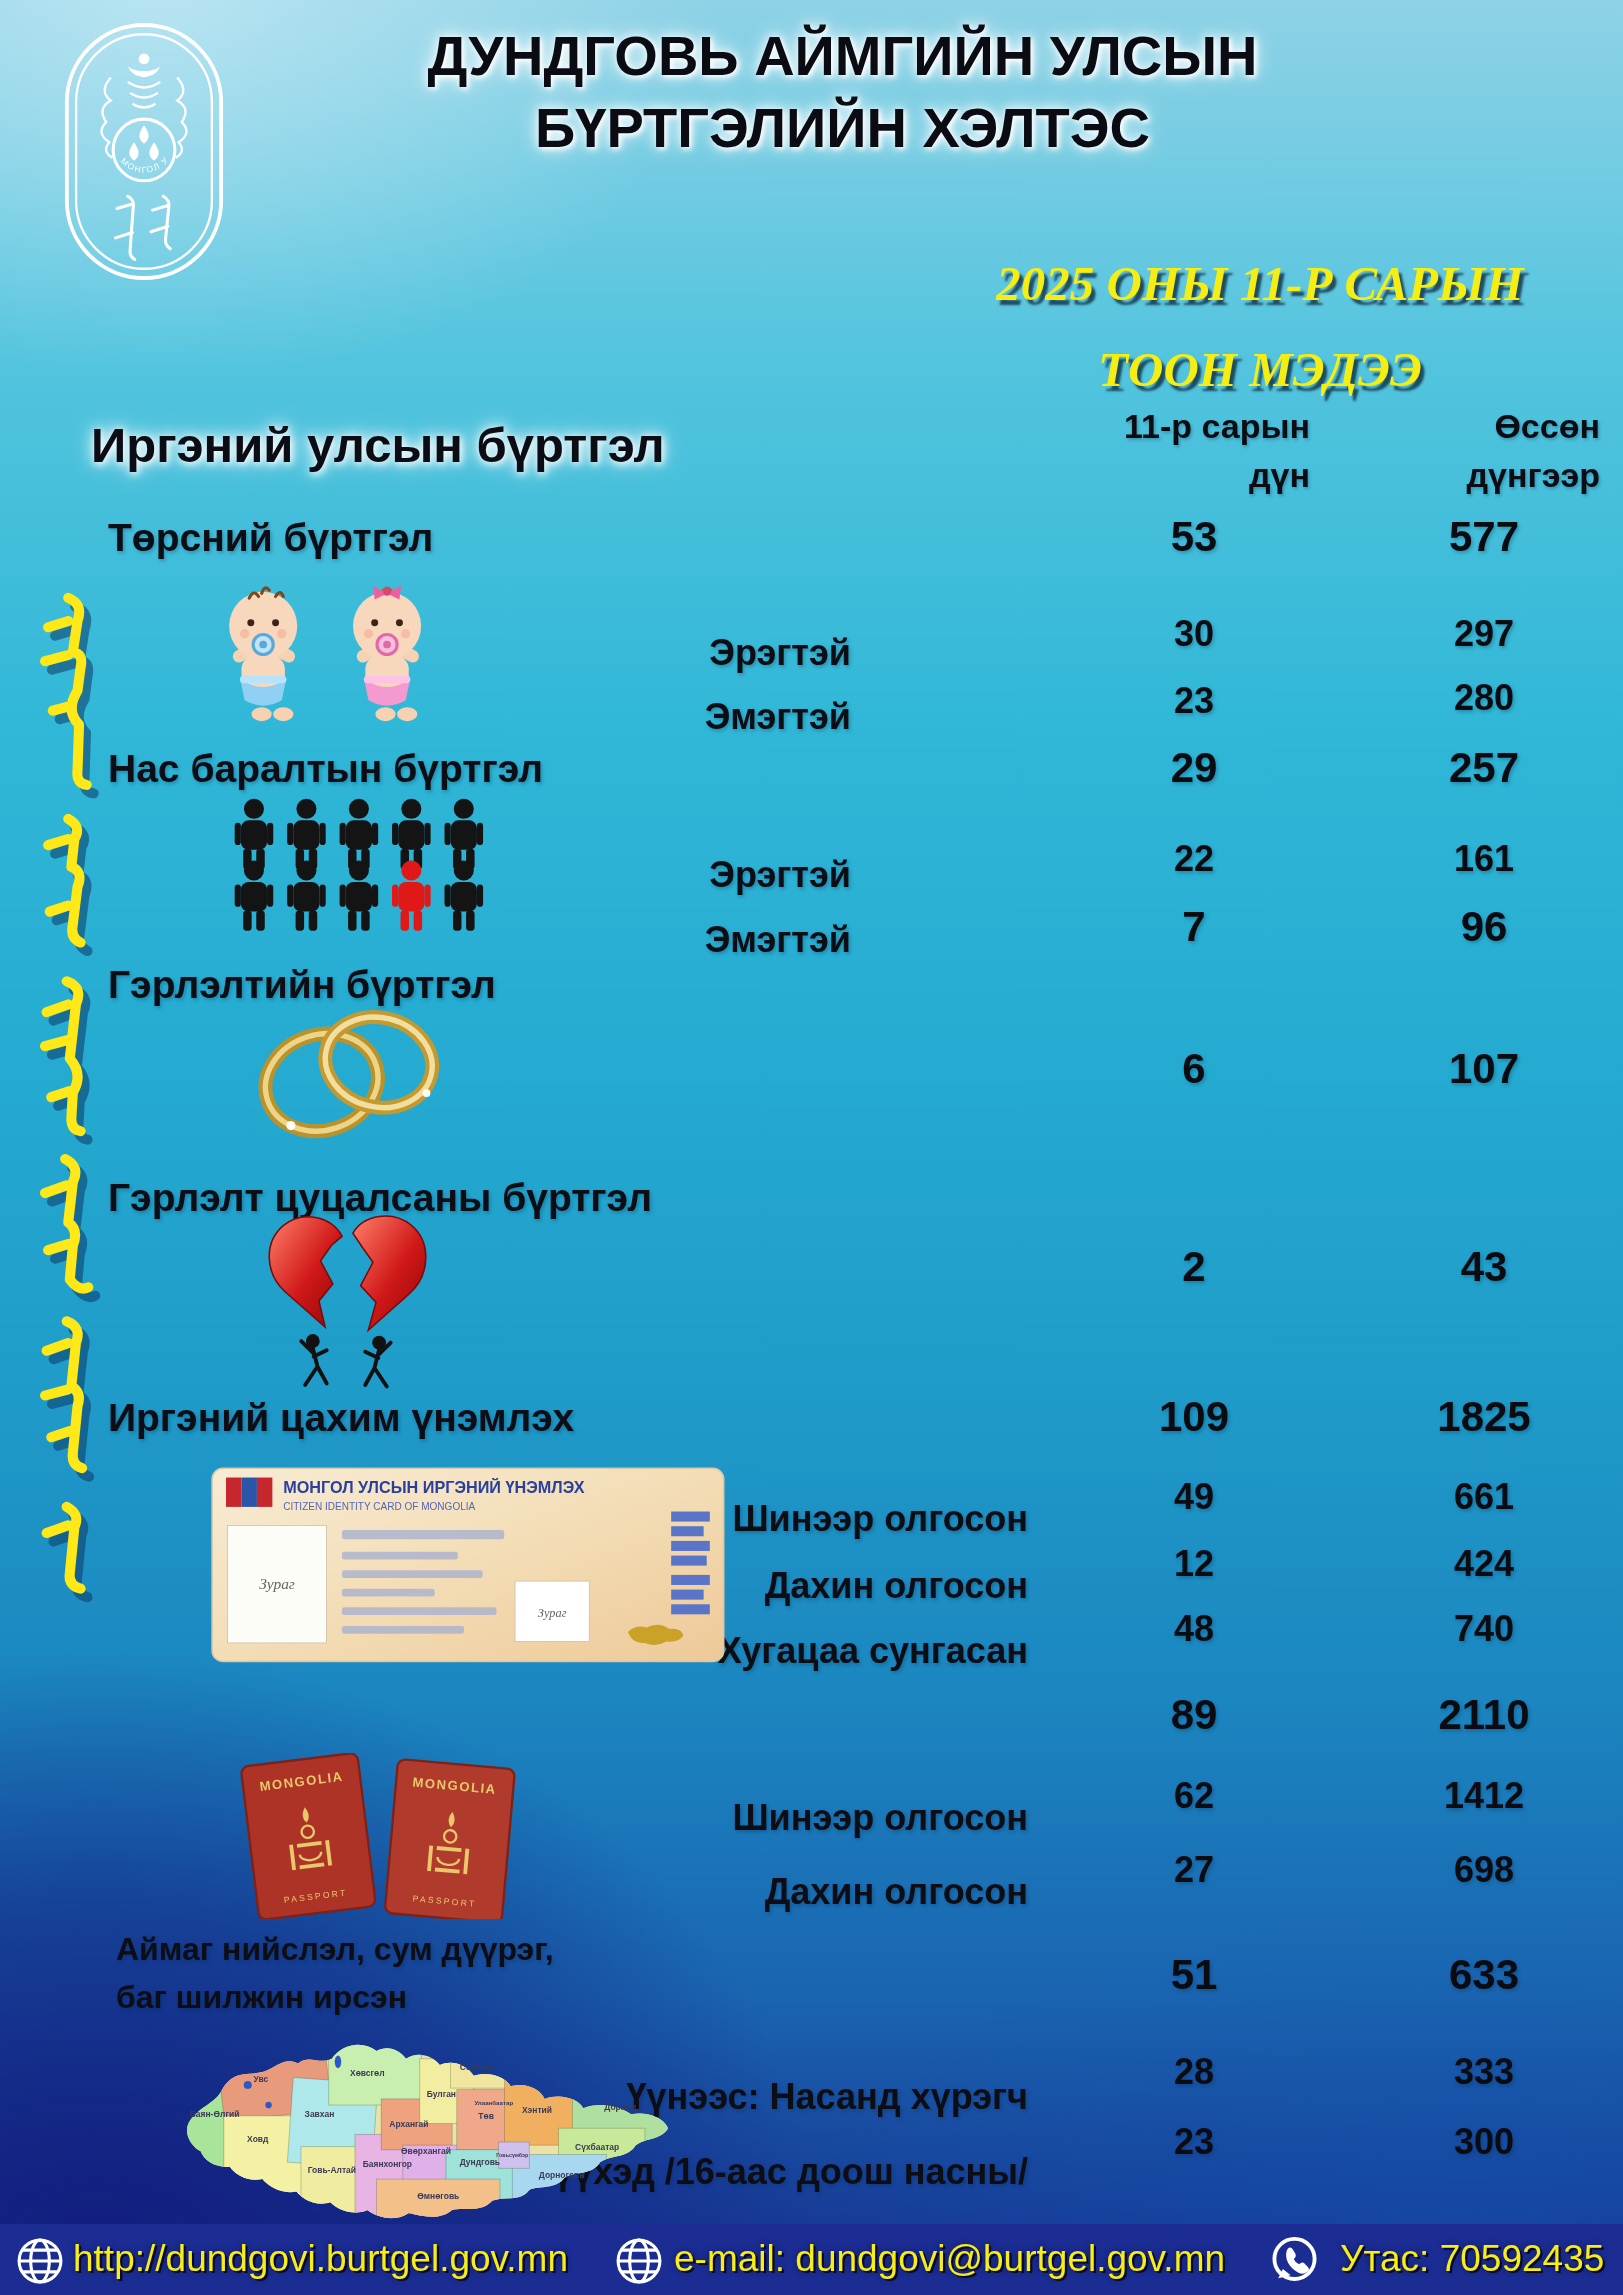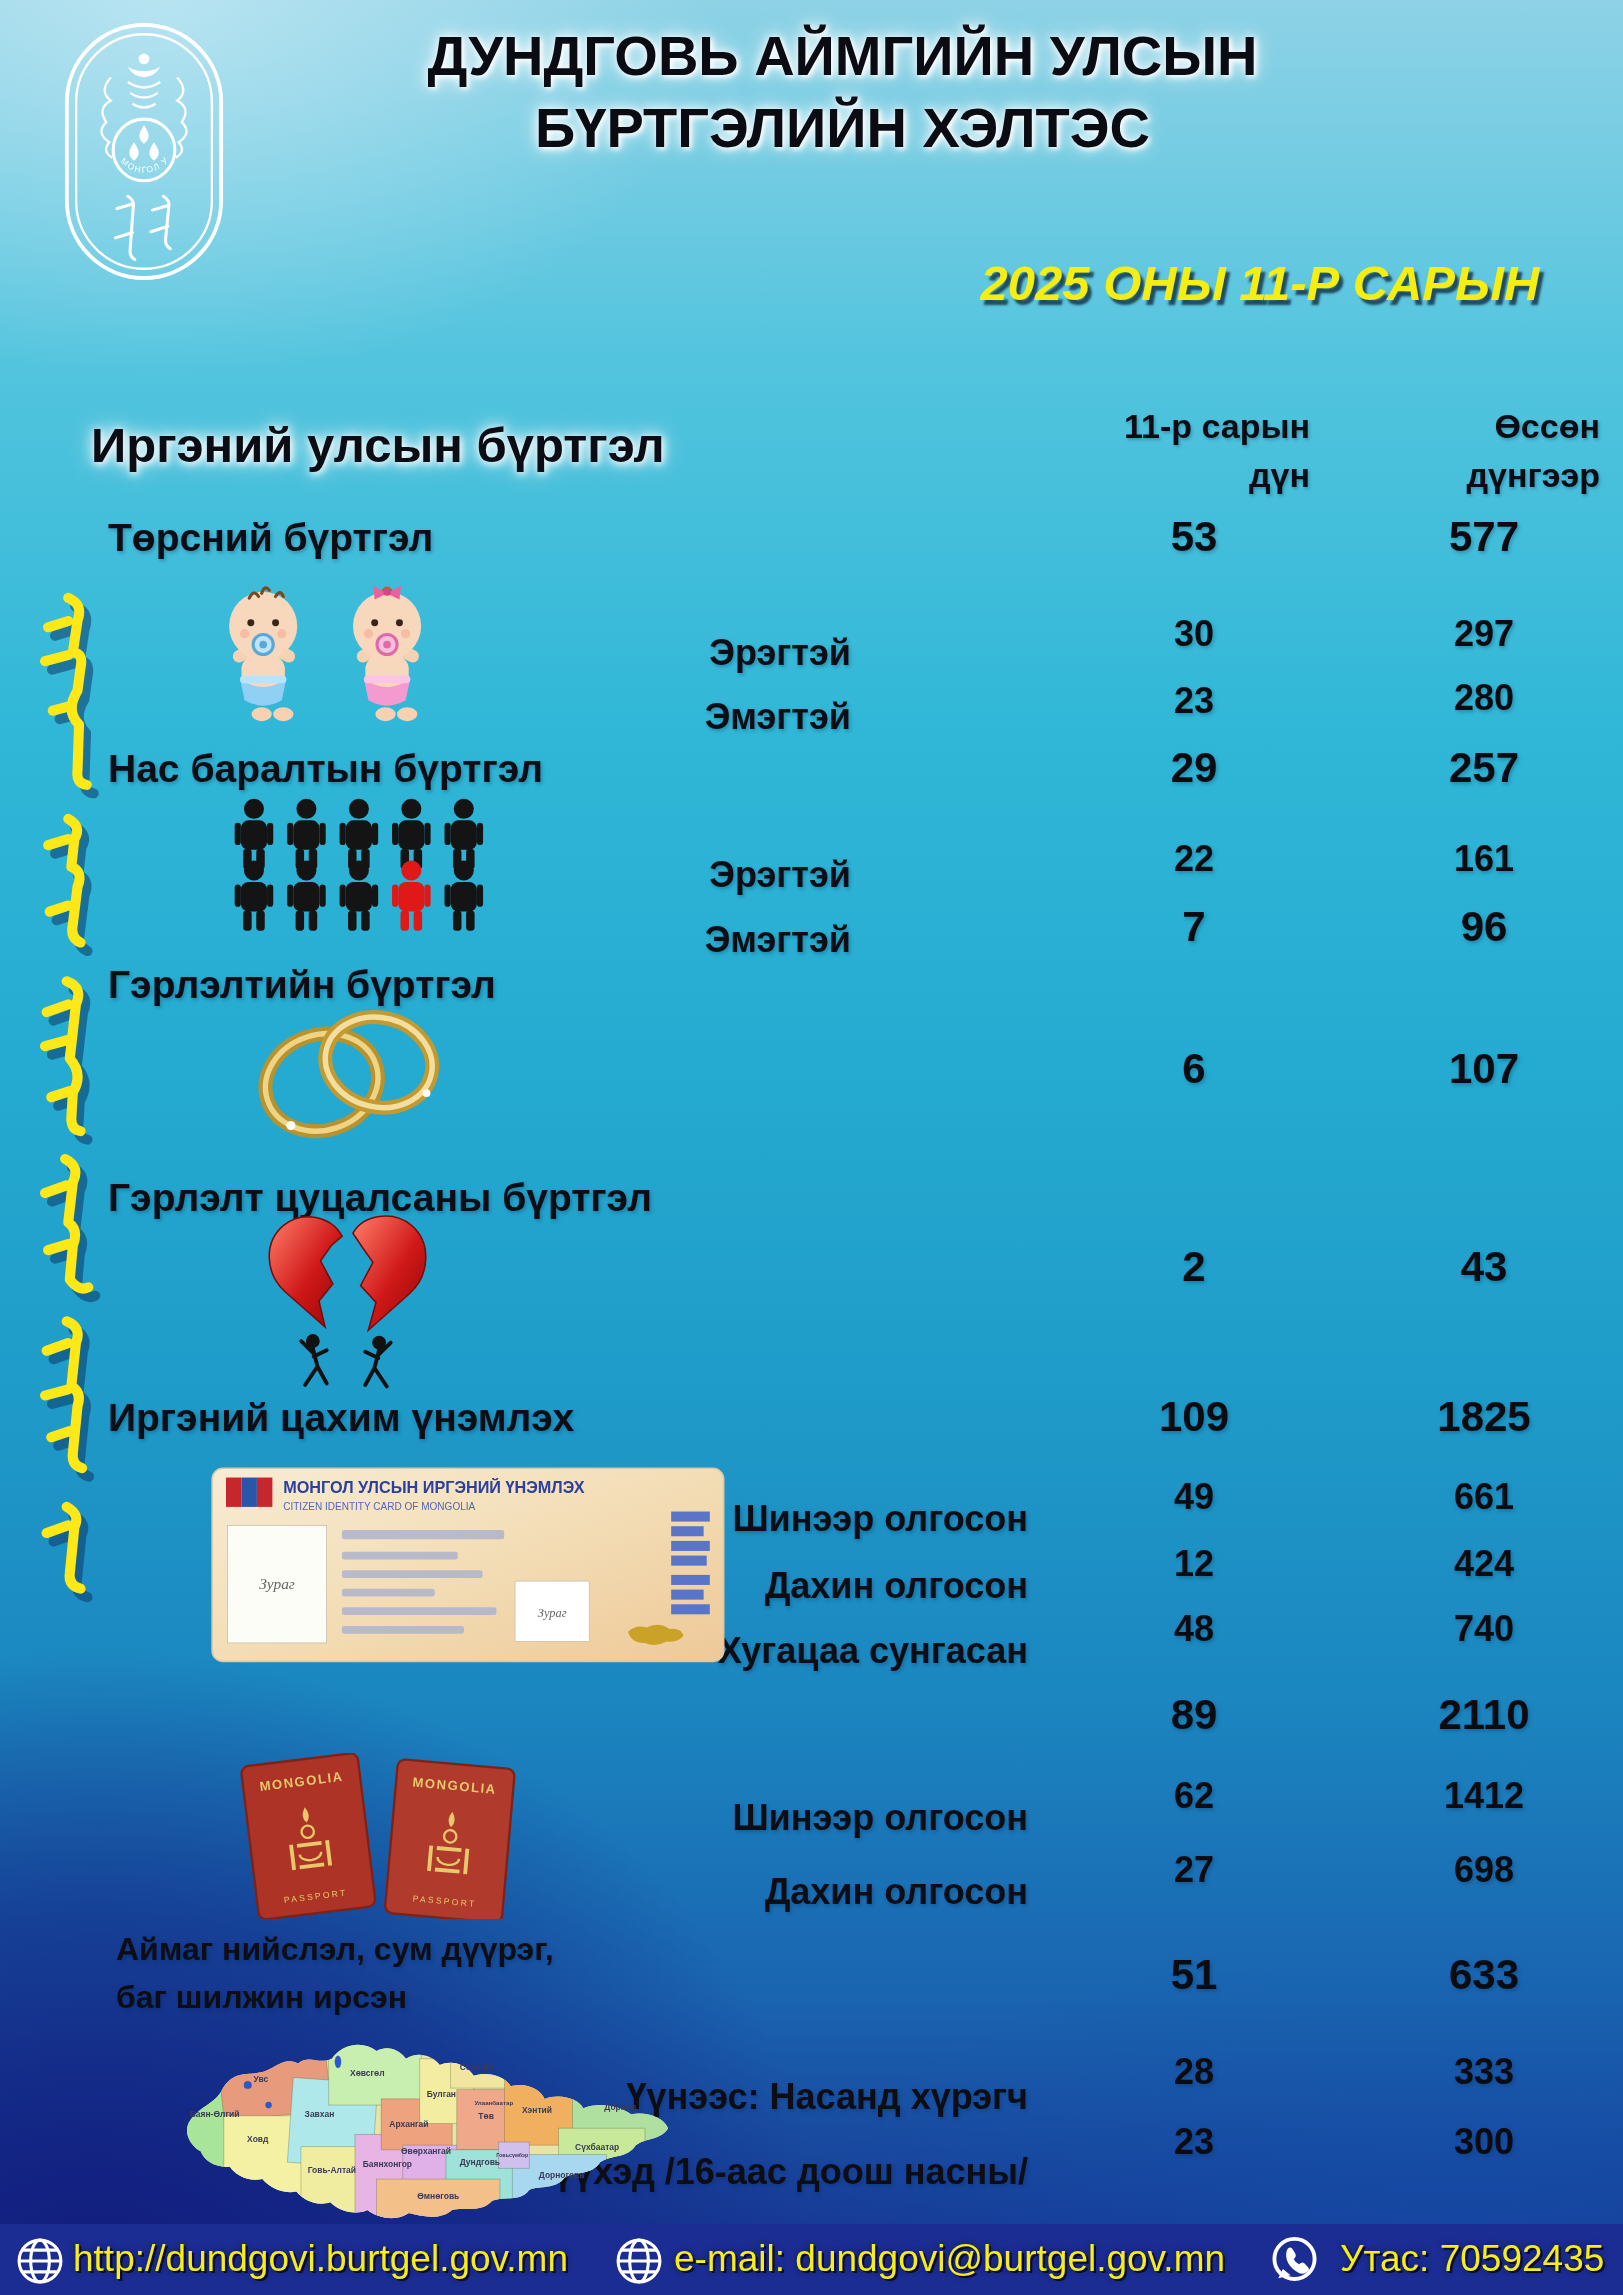--- a/index.html
+++ b/index.html
@@ -13,21 +13,21 @@
       linear-gradient(180deg,#8ed2e6 0%,#52c4de 16%,#30b7d7 32%,#25abd1 46%,#1f9cc9 60%,#1b86c0 74%,#1a64b0 87%,#173a96 97%,#16308f 100%);
   }
   .abs{position:absolute;}
   .org-title{
     left:263px;top:20px;width:1159px;text-align:center;
     font-size:56px;font-weight:900;line-height:1.28;color:#0b0b14;letter-spacing:0px;
     text-shadow:0 0 10.8px rgba(255,255,255,.95),0 0 21.6px rgba(255,255,255,.85),2.3px 2.3px 5.4px rgba(255,255,255,.9);
   }
   .subtitle{
     left:920px;top:241px;width:680px;text-align:center;
-    font-family:Liberation Sans, sans-serif;font-style:italic;font-weight:700;
+    font-family:Liberation Serif, serif;font-style:italic;font-weight:700;
     font-size:49px;line-height:1.75;color:#f6ee12;
     text-shadow:3.9px 4.6px 2.3px rgba(15,45,65,.8);
   }
   .section-title{
     left:91px;top:417px;font-size:49px;font-weight:700;color:#0c0c14;white-space:nowrap;
     text-shadow:0 0 12.4px rgba(255,255,255,.95),0 0 25px rgba(255,255,255,.8),1.5px 2.3px 7.7px rgba(255,255,255,.85);
   }
   .colhead{
     top:402px;width:232px;text-align:right;font-size:34px;font-weight:700;line-height:1.45;color:#0c0c14;
     text-shadow:1.5px 2.3px 3.1px rgba(0,40,70,.28);
@@ -80,20 +80,21 @@
     </g>
   </svg>
 
   <div class="abs org-title">
     <div>ДУНДГОВЬ АЙМГИЙН УЛСЫН</div>
     <div>БҮРТГЭЛИЙН ХЭЛТЭС</div>
   </div>
 
   <div class="abs subtitle">
     <div>2025 ОНЫ 11-Р САРЫН</div>
+    <div>ТООН МЭДЭЭ</div>
   </div>
 
   <svg class="icon-abs" style="left:10.8px;top:587px" width="116" height="1028" viewBox="0 0 150 1330">
     <defs>
       <g id="scriptg" fill="none" stroke-linecap="round" stroke-linejoin="round" stroke-width="13">
         <path d="M74,14 q20,8 12,30 l-6,40 q14,2 10,20 l-4,30 q-16,26 2,44 l-2,60 q-2,16 12,18 M48,52 l26,-8 M44,96 l30,-8 M54,160 l22,-6"></path>
         <path d="M74,300 q18,10 8,26 l-4,36 q16,6 8,26 l-6,48 q-4,18 10,24 M48,334 l26,-8 M50,420 l24,-8"></path>
         <path d="M72,510 q22,8 12,30 l-8,70 q18,20 4,44 l-2,34 q0,14 12,16 M46,550 l28,-10 M44,594 l30,-8 M52,660 l24,-8"></path>
         <path d="M70,740 q20,10 10,30 l-6,52 q14,10 6,30 l-4,44 q12,16 24,10 M44,784 l28,-10 M48,858 l26,-8"></path>
         <path d="M72,950 q20,8 12,28 l-6,56 q14,8 8,26 l-6,60 q-2,16 12,20 M46,988 l28,-10 M44,1046 l30,-8 M52,1100 l24,-8"></path>

